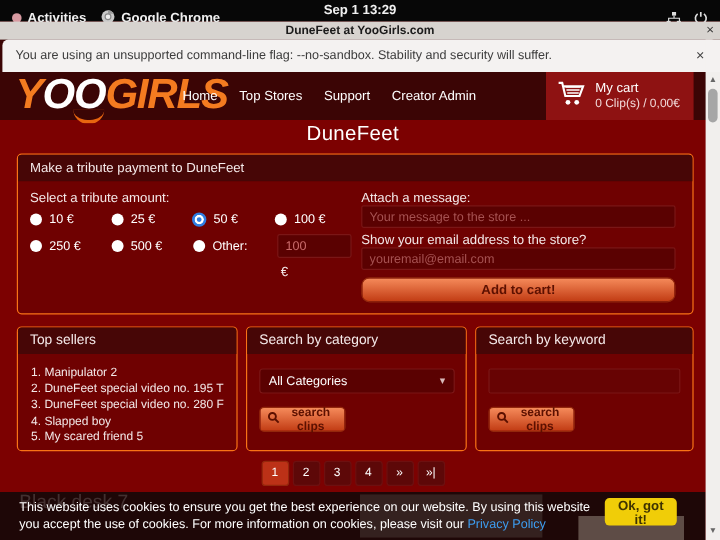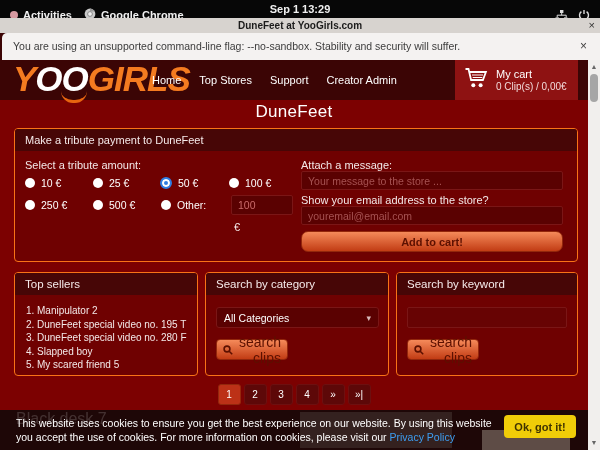--- a/index.html
+++ b/index.html
@@ -44,32 +44,32 @@
   .tinput::placeholder{color:#a65252;opacity:1;}
   .btn-orange{position:absolute;background:linear-gradient(#f58a5a,#c23c14);border:1px solid #93270c;border-radius:7px;color:#5c1000;font-weight:700;font-size:11px;display:flex;align-items:center;justify-content:center;gap:4px;cursor:pointer;font-family:inherit;}
   .bpanel-h2{font-size:11.5px;}
   .sellers{left:14px;top:272px;width:184px;height:104px;}
   .sellers ol{margin:9px 0 0 22px;padding:0;color:#f3e8e8;font-size:10px;line-height:13.5px;}
   .sellers li{cursor:pointer;}
   .catpanel{left:205px;top:272px;width:184px;height:104px;}
   .select{position:absolute;left:10px;top:34px;width:163px;height:21px;background:#5a0101;border:1px solid #7a1616;border-radius:3px;color:#fff;font-size:10.5px;display:flex;align-items:center;padding:0 7px;box-sizing:border-box;cursor:pointer;}
   .select .caret{margin-left:auto;color:#d8baba;font-size:9px;}
   .kwpanel{left:396px;top:272px;width:182px;height:104px;}
-  .small-btn{width:72px;height:21px;border-radius:4px;font-size:14px;font-weight:400;text-align:right;}
+  .small-btn{width:72px;height:21px;border-radius:4px;font-size:10px;font-weight:700;}
   .pagination{position:absolute;left:0;top:384px;width:588px;display:flex;justify-content:center;gap:3px;}
   .pg{height:19px;min-width:9px;padding:0 6px;background:#5d0808;border:1px solid #6d1010;border-radius:3px;color:#fff;font-size:10px;line-height:19px;text-align:center;cursor:pointer;}
   .pg.active{background:#bc3117;border-color:#93270c;}
   
   .overlay{position:absolute;left:0;top:410px;width:588px;height:40px;background:rgba(24,7,7,0.94);}
   .ghost-title{position:absolute;left:16px;top:0;color:rgba(255,255,255,0.17);font-size:16px;}
   .ghost-thumb1{position:absolute;left:300px;top:2px;width:152px;height:36px;background:rgba(110,100,95,0.28);}
   .ghost-thumb2{position:absolute;left:482px;top:20px;width:88px;height:20px;background:rgba(190,180,165,0.40);}
   .cookie-text{position:absolute;left:16px;top:7px;width:482px;color:#fff;font-size:10.5px;line-height:13.5px;}
   .cookie-text a{color:#3d9df0;text-decoration:none;cursor:pointer;}
-  .cookie-btn{position:absolute;left:504px;top:5px;width:72px;height:23px;background:#f0cd08;border:none;border-radius:4px;color:#3f3300;font-size:11px;font-weight:700;cursor:pointer;font-family:inherit;}
+  .cookie-btn{position:absolute;left:504px;top:5px;width:60px;height:23px;background:#f0cd08;border:none;border-radius:4px;color:#3f3300;font-size:11px;font-weight:700;cursor:pointer;font-family:inherit;}
   
   .scrollbar{position:absolute;left:588px;top:60px;width:12px;height:390px;background:#f1efed;}
   .sb-arrow{position:absolute;left:0;width:12px;text-align:center;color:#666;font-size:7px;line-height:10px;cursor:pointer;}
   .sb-thumb{position:absolute;left:2px;top:14px;width:8px;height:28px;background:#a6a6a6;border-radius:4px;cursor:pointer;}
   .edge-right{position:absolute;left:588px;top:33px;width:12px;height:27px;background:#f4f2f1;}
 </style>
 </head>
 <body>
 
 <div id="screen">

